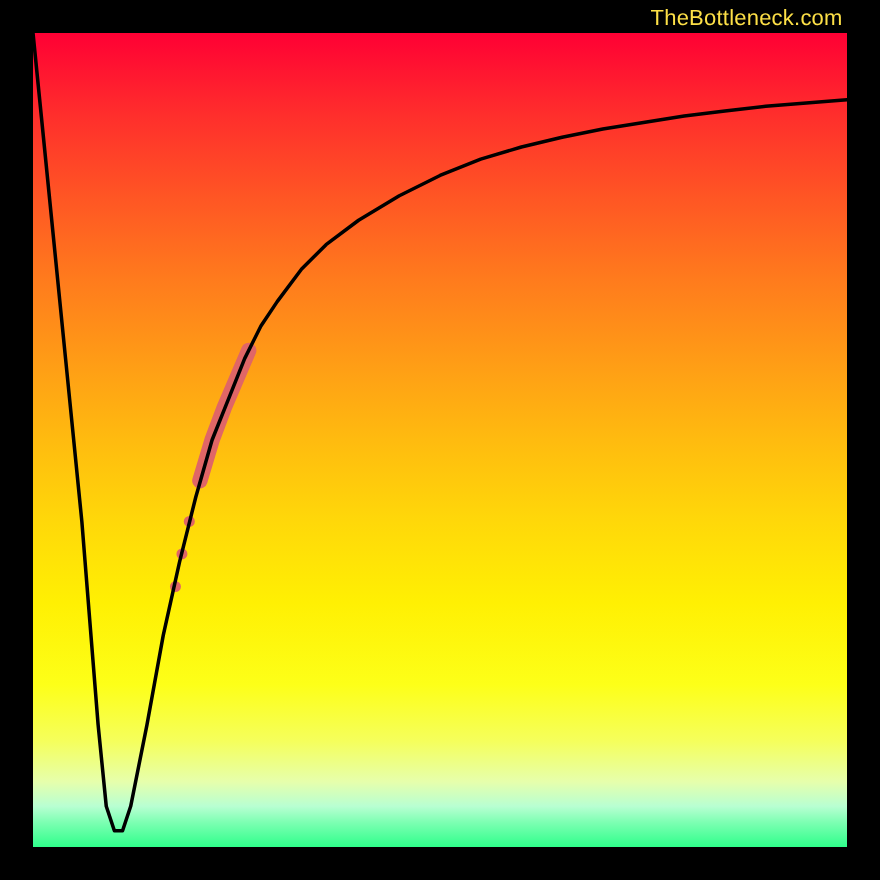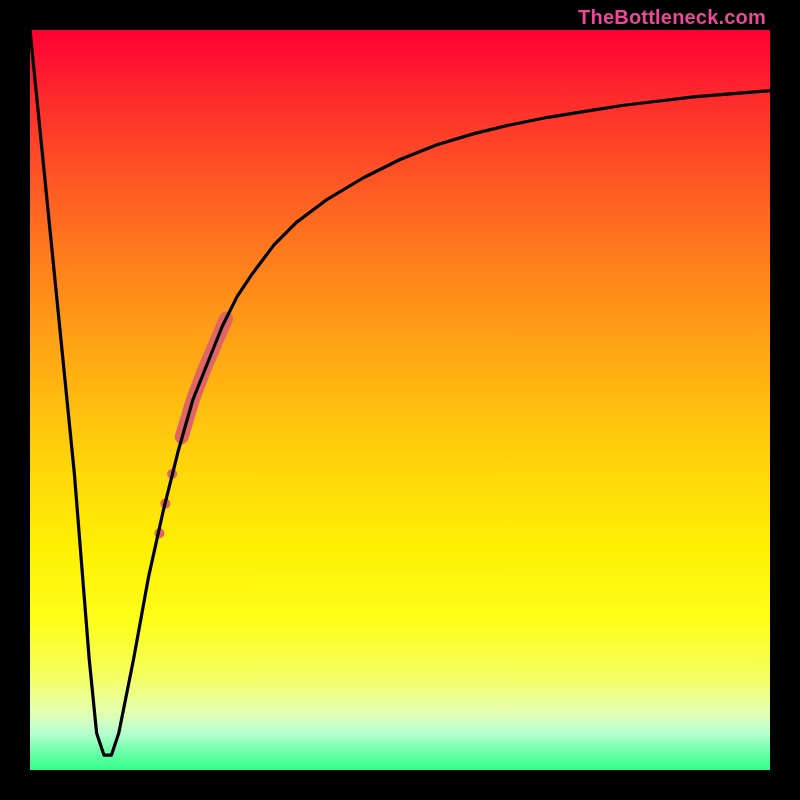--- a/index.html
+++ b/index.html
@@ -38,23 +38,23 @@
       #7cffb2 97%,
       #2fff8b 100%
     );
   }
   .watermark {
     position: absolute;
     top: 6px;
     right: 34px;
     font-family: Arial, Helvetica, sans-serif;
     font-size: 20px;
-    color: #ec4899;
+    color: #fde047;
     letter-spacing: 0.2px;
-    font-weight: 700;
+    font-weight: 400;
   }
   svg.curve {
     position: absolute;
     left: 0;
     top: 0;
     width: 740px;
     height: 740px;
     overflow: visible;
   }
 </style>

